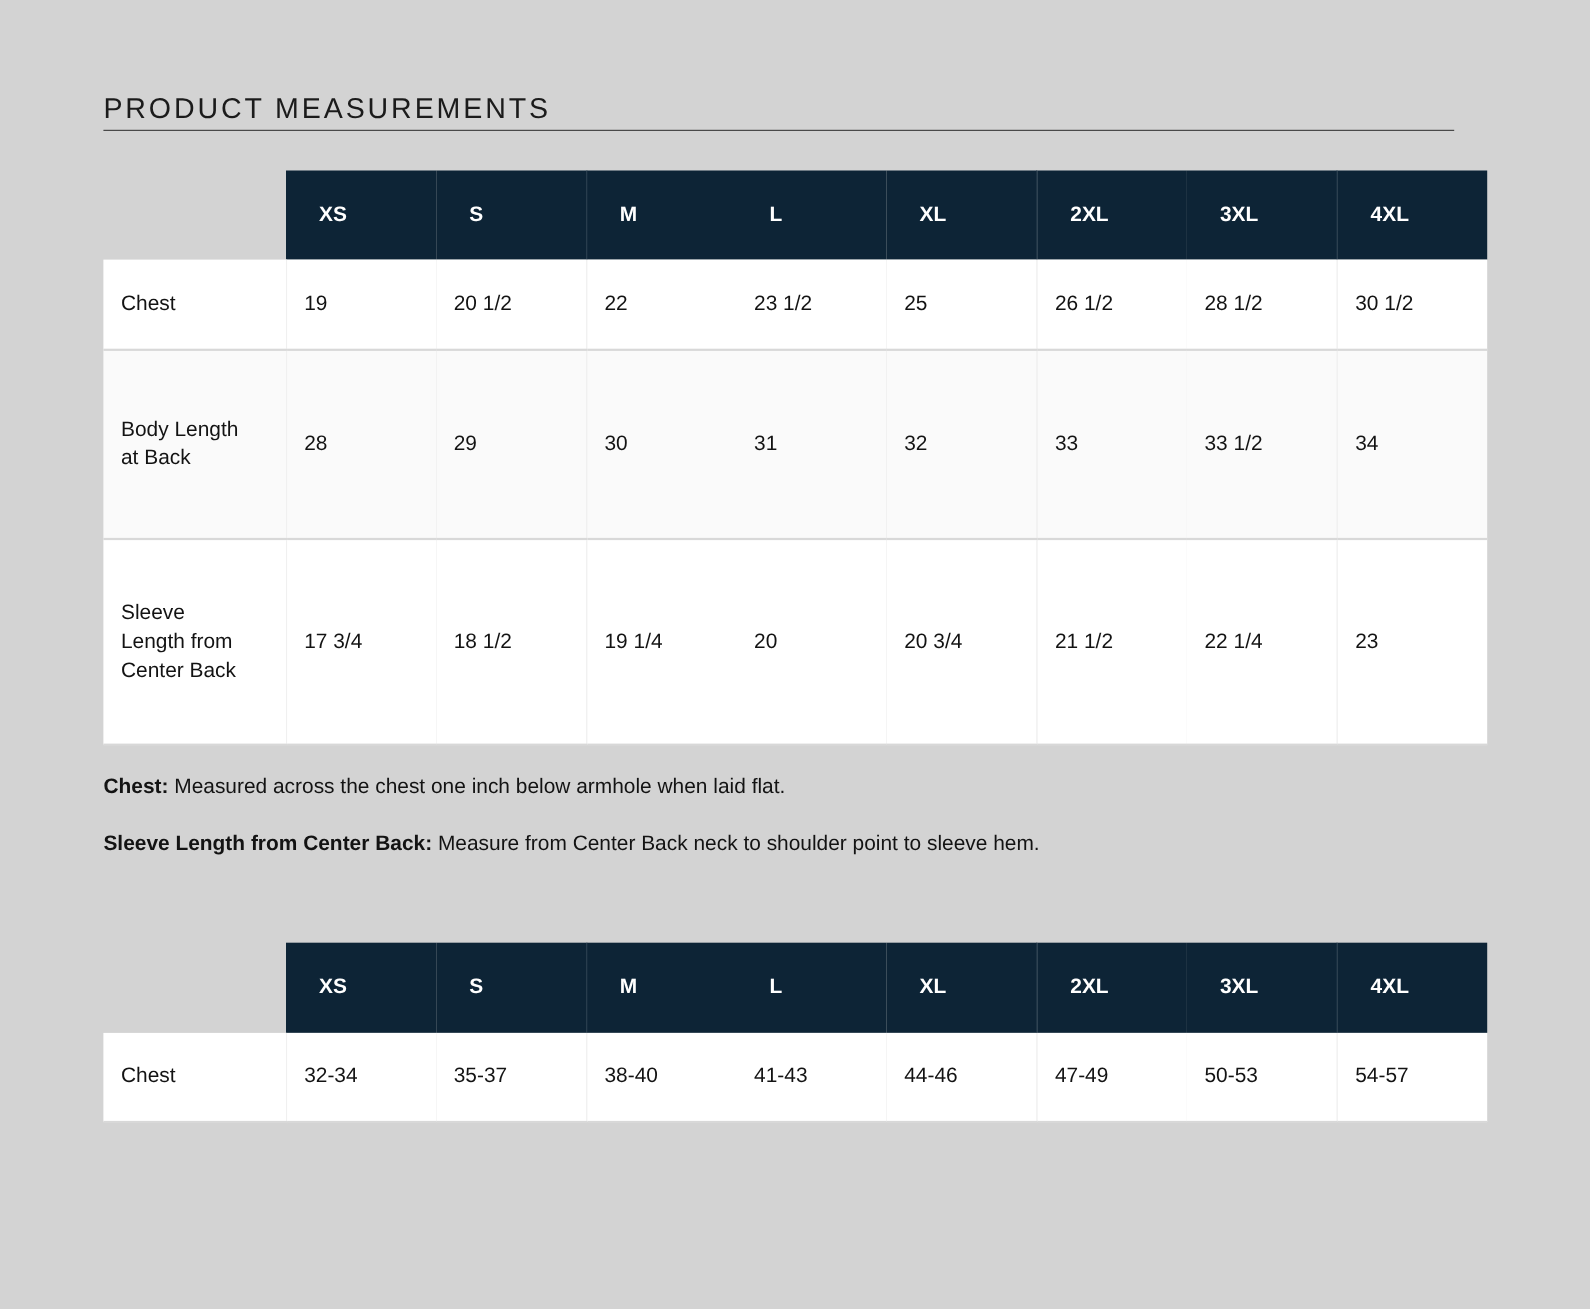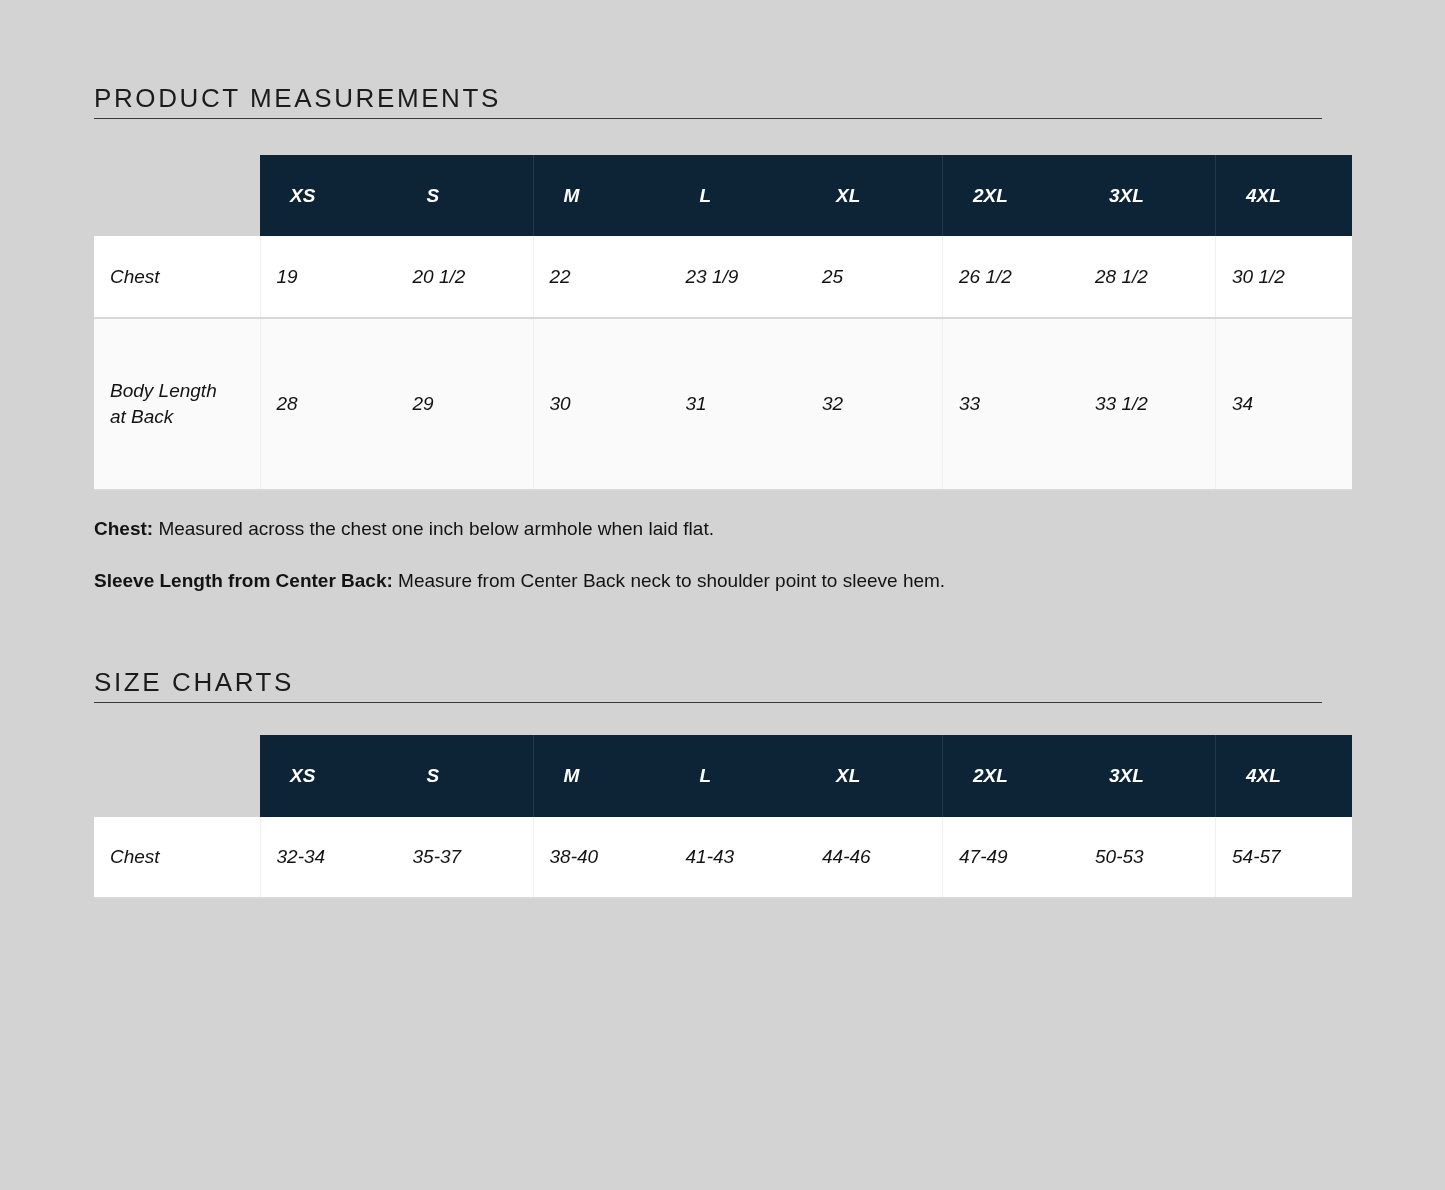--- a/index.html
+++ b/index.html
@@ -24,21 +24,20 @@
     line-height: 24px;
     padding-bottom: 8px;
     border-bottom: 1.5px solid #3a3a3a;
     width: 1228px;
   }
   table.sizes-table {
     border-collapse: collapse;
     table-layout: fixed;
     width: 1258px;
     margin-top: 36px;
-    font-style: italic;
   }
   table.sizes-table.second { margin-top: 32px; }
   col.col-label { width: 166px; }
   col.col-size  { width: 136.5px; }
   thead tr { height: 81px; }
   table.second thead tr { height: 82px; }
   thead th {
     background: #0d2436;
     color: #ffffff;
     font-size: 19px;
@@ -109,54 +108,64 @@
           <th>3XL</th>
           <th class="cdiv">4XL</th>
         </tr>
       </thead>
       <tbody>
         <tr class="r1">
           <th class="rowlabel">Chest</th>
           <td class="cfirst">19</td>
           <td>20 1/2</td>
           <td class="cdiv">22</td>
-          <td>23 1/9</td>
+          <td>23 1/2</td>
           <td>25</td>
           <td class="cdiv">26 1/2</td>
           <td>28 1/2</td>
           <td class="cdiv">30 1/2</td>
         </tr>
         <tr class="r2 alt">
           <th class="rowlabel">Body Length at Back</th>
           <td class="cfirst">28</td>
           <td>29</td>
           <td class="cdiv">30</td>
           <td>31</td>
           <td>32</td>
           <td class="cdiv">33</td>
           <td>33 1/2</td>
           <td class="cdiv">34</td>
+        </tr>
+        <tr class="r3">
+          <th class="rowlabel">Sleeve Length from Center Back</th>
+          <td class="cfirst">17 3/4</td>
+          <td>18 1/2</td>
+          <td class="cdiv">19 1/4</td>
+          <td>20</td>
+          <td>20 3/4</td>
+          <td class="cdiv">21 1/2</td>
+          <td>22 1/4</td>
+          <td class="cdiv">23</td>
         </tr>
       </tbody>
     </table>
 
     <div class="notes">
       <p>
         <strong>Chest:</strong>
         <span>Measured across the chest one inch below armhole when laid flat.</span>
       </p>
       <p>
         <strong>Sleeve Length from Center Back:</strong>
         <span>Measure from Center Back neck to shoulder point to sleeve hem.</span>
       </p>
     </div>
   </section>
 
   <section class="size-charts-section">
-    <h2 class="section-title">SIZE CHARTS</h2>
 
     <table class="sizes-table second">
       <colgroup>
         <col class="col-label">
         <col class="col-size">
           <col class="col-size">
           <col class="col-size">
           <col class="col-size">
         <col class="col-size">
           <col class="col-size">

